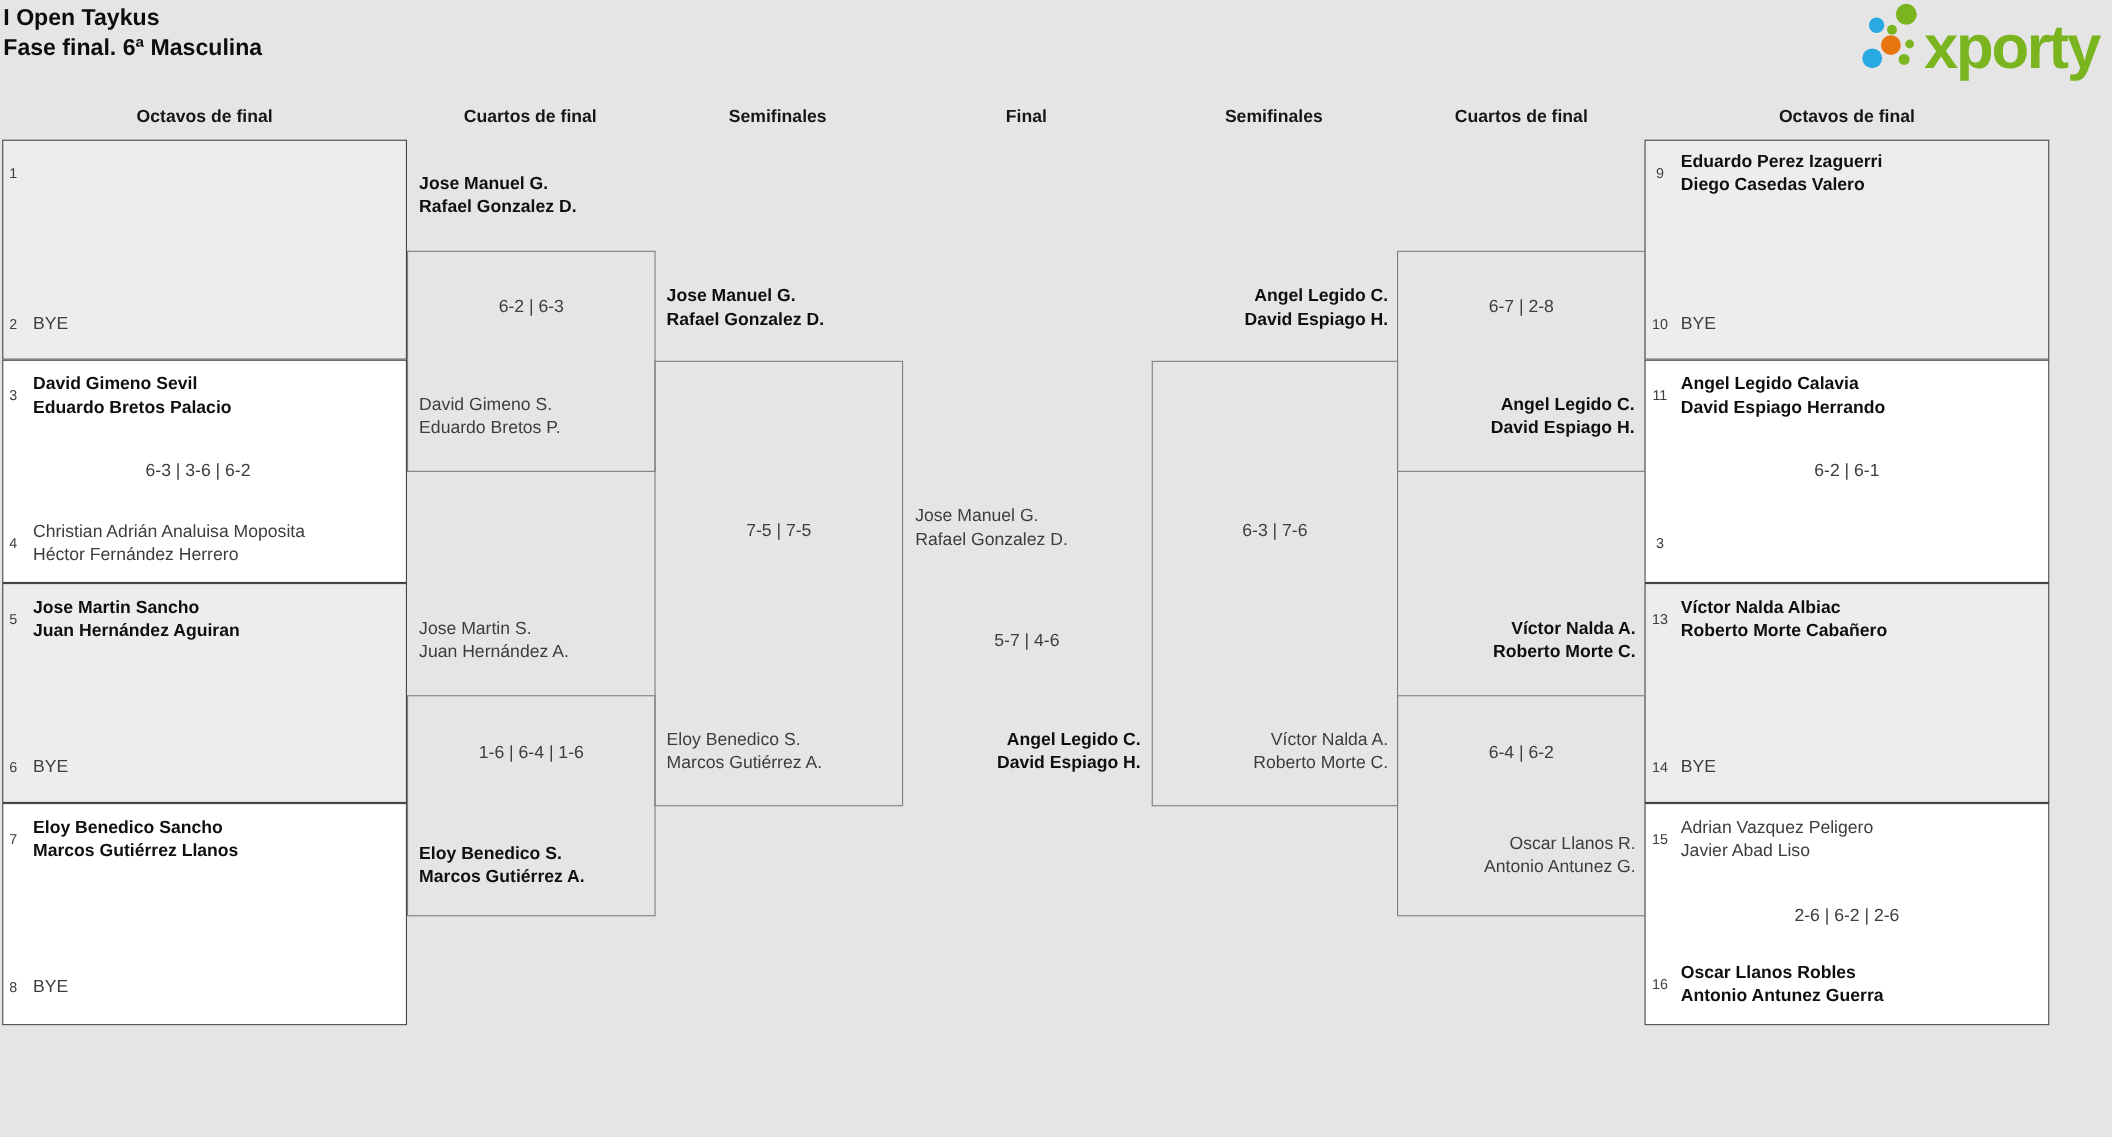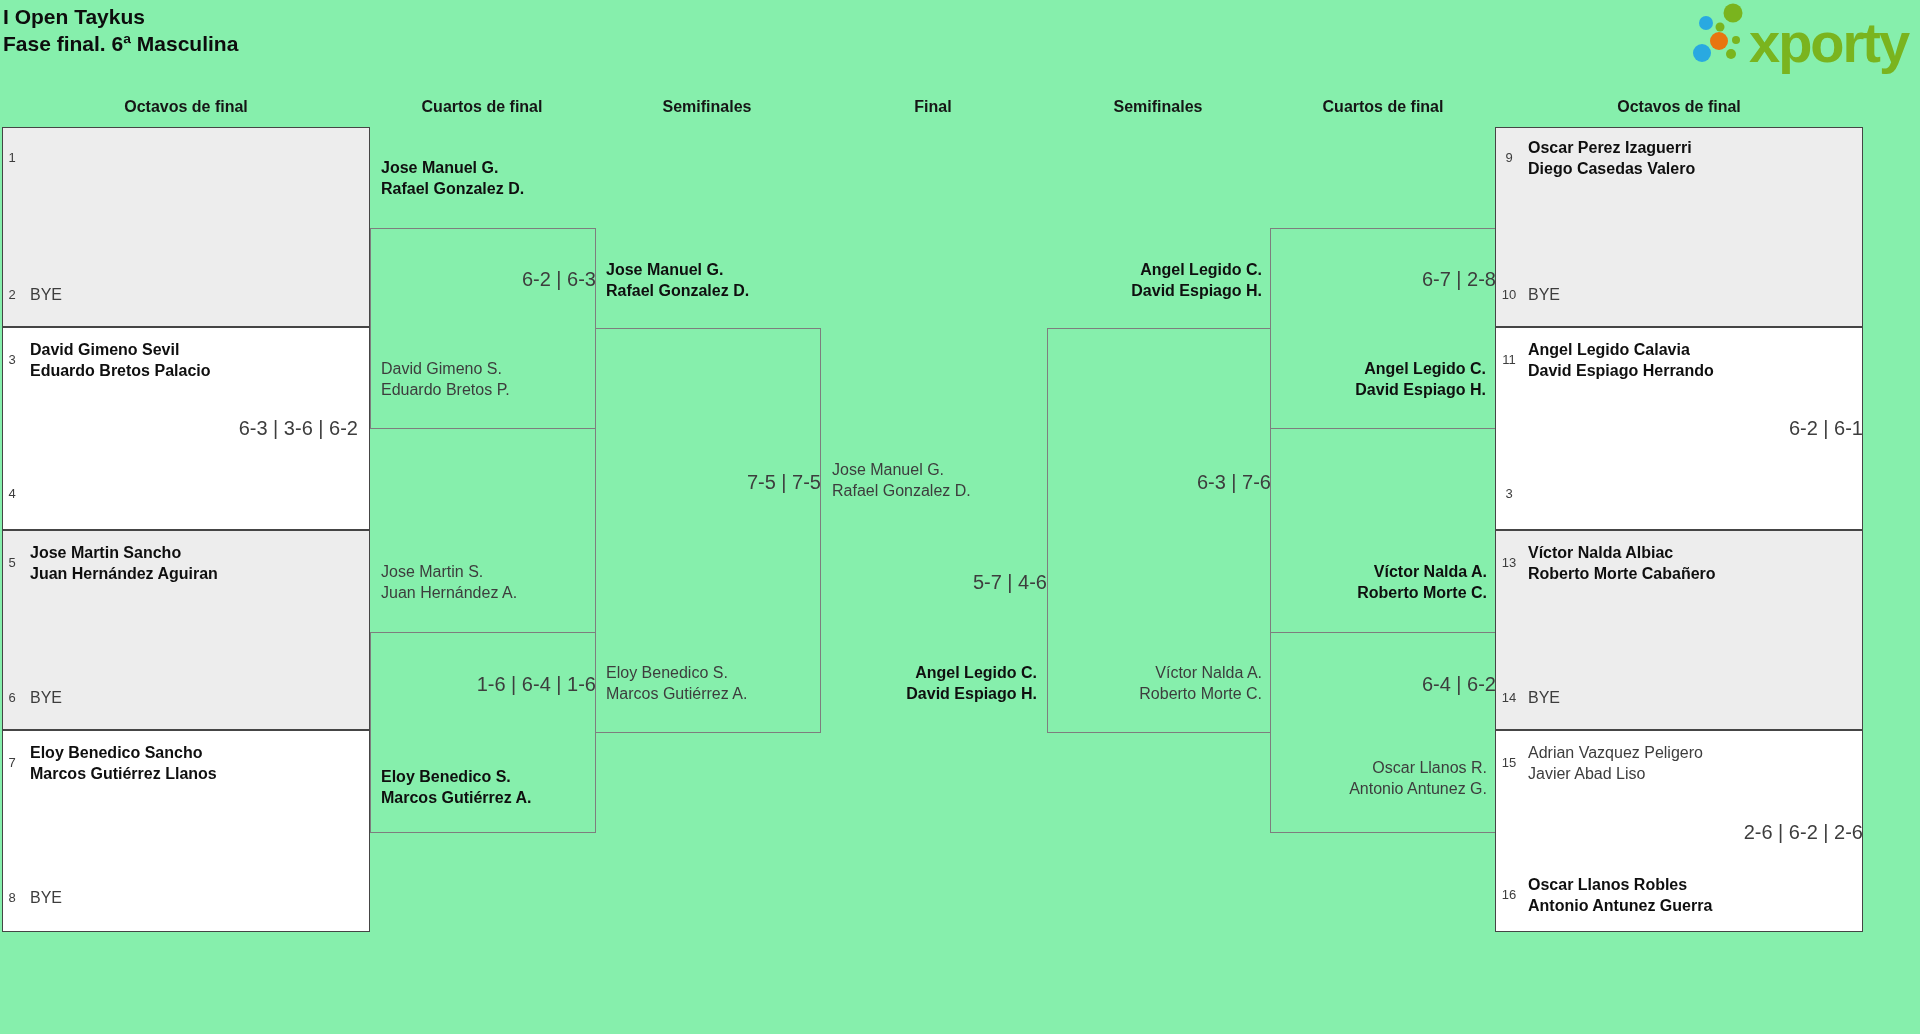--- a/index.html
+++ b/index.html
@@ -1,26 +1,26 @@
 <!DOCTYPE html>
 <html><head>
 <meta charset="utf-8">
 <style>
   html,body{margin:0;padding:0;background:#fff;}
-  #stage{position:relative;width:1920px;height:1034px;background:#86efac;overflow:hidden;
+  #stage{position:relative;width:1920px;height:1034px;background:#e5e5e5;overflow:hidden;
          font-family:"Liberation Sans",sans-serif;color:#222;}
   .title{position:absolute;left:3px;top:3px;font-size:21px;line-height:27px;font-weight:700;color:#0d0d0d;}
   .hdr{position:absolute;top:98px;width:220px;text-align:center;font-size:16px;font-weight:700;color:#161616;}
   .box{position:absolute;box-sizing:border-box;border:1px solid #454545;background:#fff;}
   .box.shaded{background:#EDEDED;}
   .box.inner{border-color:#7e7e7e;background:transparent;}
   .team{position:absolute;font-size:16px;line-height:21px;color:#3d3d3d;white-space:nowrap;}
   .team.win{font-weight:700;color:#0f0f0f;}
   .tr{text-align:right;}
-  .score{position:absolute;font-size:20px;line-height:21px;color:#3d3d3d;text-align:right;}
+  .score{position:absolute;font-size:16px;line-height:21px;color:#3d3d3d;text-align:center;}
   .seed{position:absolute;font-size:13px;line-height:21px;color:#3d3d3d;text-align:center;}
   .logo-text{font-weight:700;letter-spacing:-2px;}
 </style>
 </head>
 <body>
 
 <div id="stage">
 
   <div class="title">
     <div>I Open Taykus</div>
@@ -68,20 +68,24 @@
   <div class="seed" style="left:2px;top:284px;width:20px">2</div>
   <div class="team" style="left:30px;top:284px">BYE</div>
 
   <div class="seed" style="left:2px;top:349px;width:20px">3</div>
   <div class="team win" style="left:30px;top:339px">
     <div>David Gimeno Sevil</div>
     <div>Eduardo Bretos Palacio</div>
   </div>
   <div class="score" style="left:2px;top:418px;width:356px">6-3 | 3-6 | 6-2</div>
   <div class="seed" style="left:2px;top:483px;width:20px">4</div>
+  <div class="team" style="left:30px;top:473px">
+    <div>Christian Adrián Analuisa Moposita</div>
+    <div>Héctor Fernández Herrero</div>
+  </div>
 
   <div class="seed" style="left:2px;top:552px;width:20px">5</div>
   <div class="team win" style="left:30px;top:542px">
     <div>Jose Martin Sancho</div>
     <div>Juan Hernández Aguiran</div>
   </div>
   <div class="seed" style="left:2px;top:687px;width:20px">6</div>
   <div class="team" style="left:30px;top:687px">BYE</div>
 
   <div class="seed" style="left:2px;top:752px;width:20px">7</div>
@@ -153,21 +157,21 @@
     <div>Roberto Morte C.</div>
   </div>
   <div class="score" style="left:1270px;top:674px;width:226px">6-4 | 6-2</div>
   <div class="team tr" style="left:1270px;top:757px;width:217px">
     <div>Oscar Llanos R.</div>
     <div>Antonio Antunez G.</div>
   </div>
 
   <div class="seed" style="left:1495px;top:147px;width:28px">9</div>
   <div class="team win" style="left:1528px;top:137px">
-    <div>Oscar Perez Izaguerri</div>
+    <div>Eduardo Perez Izaguerri</div>
     <div>Diego Casedas Valero</div>
   </div>
   <div class="seed" style="left:1495px;top:284px;width:28px">10</div>
   <div class="team" style="left:1528px;top:284px">BYE</div>
 
   <div class="seed" style="left:1495px;top:349px;width:28px">11</div>
   <div class="team win" style="left:1528px;top:339px">
     <div>Angel Legido Calavia</div>
     <div>David Espiago Herrando</div>
   </div>

